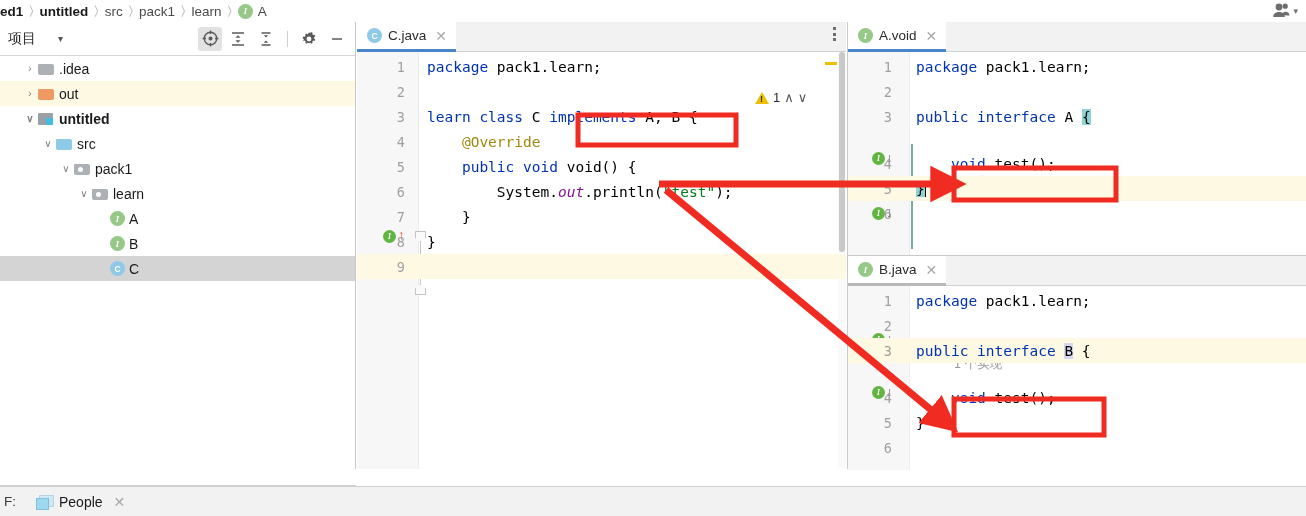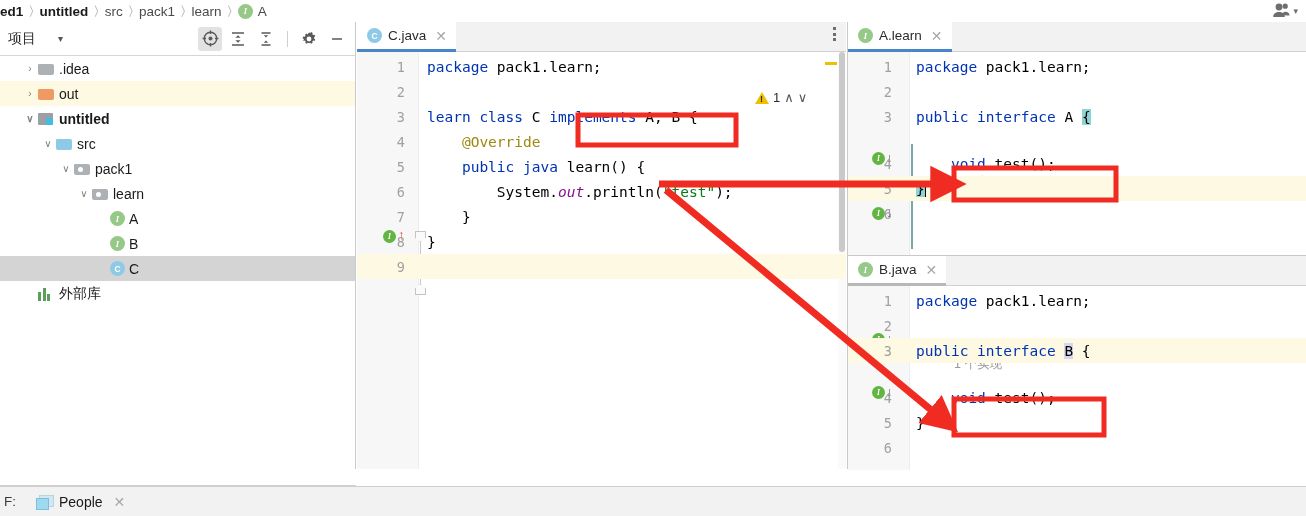--- a/index.html
+++ b/index.html
@@ -351,30 +351,20 @@
         <span class="tw"></span>
         <span class="iface-badge" style="margin-right:0">I</span>
         <span class="tlabel">B</span>
       </div>
       <div class="tree-row sel">
         <span style="display:inline-block;width:94px"></span>
         <span class="tw"></span>
         <span class="class-badge" style="margin-right:0">C</span>
         <span class="tlabel">C</span>
       </div>
-      <div class="tree-row">
-        <span style="display:inline-block;width:22px"></span>
-        <span class="tw"></span>
-        <span class="lib-ico">
-          <i style="height:9px"></i>
-          <i style="height:13px"></i>
-          <i style="height:7px"></i>
-        </span>
-        <span class="tlabel">外部库</span>
-      </div>
     </div>
 </div>
 
 <div class="editor-pane" id="pane-c" style="left:357px; top:22px; width:489px; height:447px;">
   <div class="tab-strip">
     <div class="tab">
       <span class="class-badge" style="margin:0;">C</span>
       <span>C.java</span>
       <span class="x">✕</span>
     </div>
@@ -406,33 +396,33 @@
     <div class="mk-track" style="right:8px; top:0; bottom:0;">
       <div class="mk" style="right:1px; top:10px; width:12px; background:#ecc000;"></div>
     </div>
     <div class="vscroll" style="right:0; top:0; bottom:0;">
       <div class="vthumb" style="left:1px; top:0; height:200px;"></div>
     </div>
   <div class="code-line" style="top: 2px;"><span class="lineno" style="right: auto; left: 0px; width: 48px; text-align: right;">1</span><span class="txt" style="padding-left: 70px;"><span class="k">package </span><span class="pl">pack1.learn;</span></span></div>
       <div class="code-line" style="top: 27px;"><span class="lineno" style="right: auto; left: 0px; width: 48px; text-align: right;">2</span><span class="txt" style="padding-left: 70px;"></span></div>
       <div class="code-line" style="top: 52px;"><span class="lineno" style="right: auto; left: 0px; width: 48px; text-align: right;">3</span><span class="txt" style="padding-left: 70px;"><span class="k">learn class </span><span class="ty">C </span><span class="k">implements </span><span class="pl">A, B {</span></span></div>
       <div class="code-line" style="top: 77px;"><span class="lineno" style="right: auto; left: 0px; width: 48px; text-align: right;">4</span><span class="txt" style="padding-left: 70px;"><span class="an">    @Override</span></span></div>
-      <div class="code-line" style="top: 102px;"><span class="lineno" style="right: auto; left: 0px; width: 48px; text-align: right;">5</span><span class="txt" style="padding-left: 70px;"><span class="k">    public java </span><span class="pl">learn() {</span></span></div>
+      <div class="code-line" style="top: 102px;"><span class="lineno" style="right: auto; left: 0px; width: 48px; text-align: right;">5</span><span class="txt" style="padding-left: 70px;"><span class="k">    public void </span><span class="pl">void() {</span></span></div>
       <div class="code-line" style="top: 127px;"><span class="lineno" style="right: auto; left: 0px; width: 48px; text-align: right;">6</span><span class="txt" style="padding-left: 70px;"><span class="pl">        System.</span><span class="fl">out</span><span class="pl">.println(</span><span class="st">"test"</span><span class="pl">);</span></span></div>
       <div class="code-line" style="top: 152px;"><span class="lineno" style="right: auto; left: 0px; width: 48px; text-align: right;">7</span><span class="txt" style="padding-left: 70px;"><span class="pl">    }</span></span></div>
       <div class="code-line" style="top: 177px;"><span class="lineno" style="right: auto; left: 0px; width: 48px; text-align: right;">8</span><span class="txt" style="padding-left: 70px;"><span class="pl">}</span></span></div>
       <div class="code-line row-hl" style="top: 202px;"><span class="lineno" style="right: auto; left: 0px; width: 48px; text-align: right;">9</span><span class="txt" style="padding-left: 70px;"></span></div>
     </div>
 </div>
 
 <div class="editor-pane" id="pane-a" style="left:847px; top:22px; width:459px; height:233px; border-left:1px solid #c9c9c9;">
   <div class="tab-strip">
     <div class="tab">
       <span class="iface-badge" style="margin:0;">I</span>
-      <span>A.learn</span>
+      <span>A.void</span>
       <span class="x">✕</span>
     </div>
   </div>
 
   <div class="code-area" id="code-a" style="position:absolute; left:0; top:30px; width:459px; height:203px;">
     <div class="gutter"></div>
     <div class="impl-dot" style="left:24px; top:100px;">I</div>
     <div class="arrow-dn" style="left:38px; top:99px;">↓</div>
     <div class="impl-dot" style="left:24px; top:155px;">I</div>
     <div class="arrow-dn" style="left:38px; top:154px;">↓</div>

